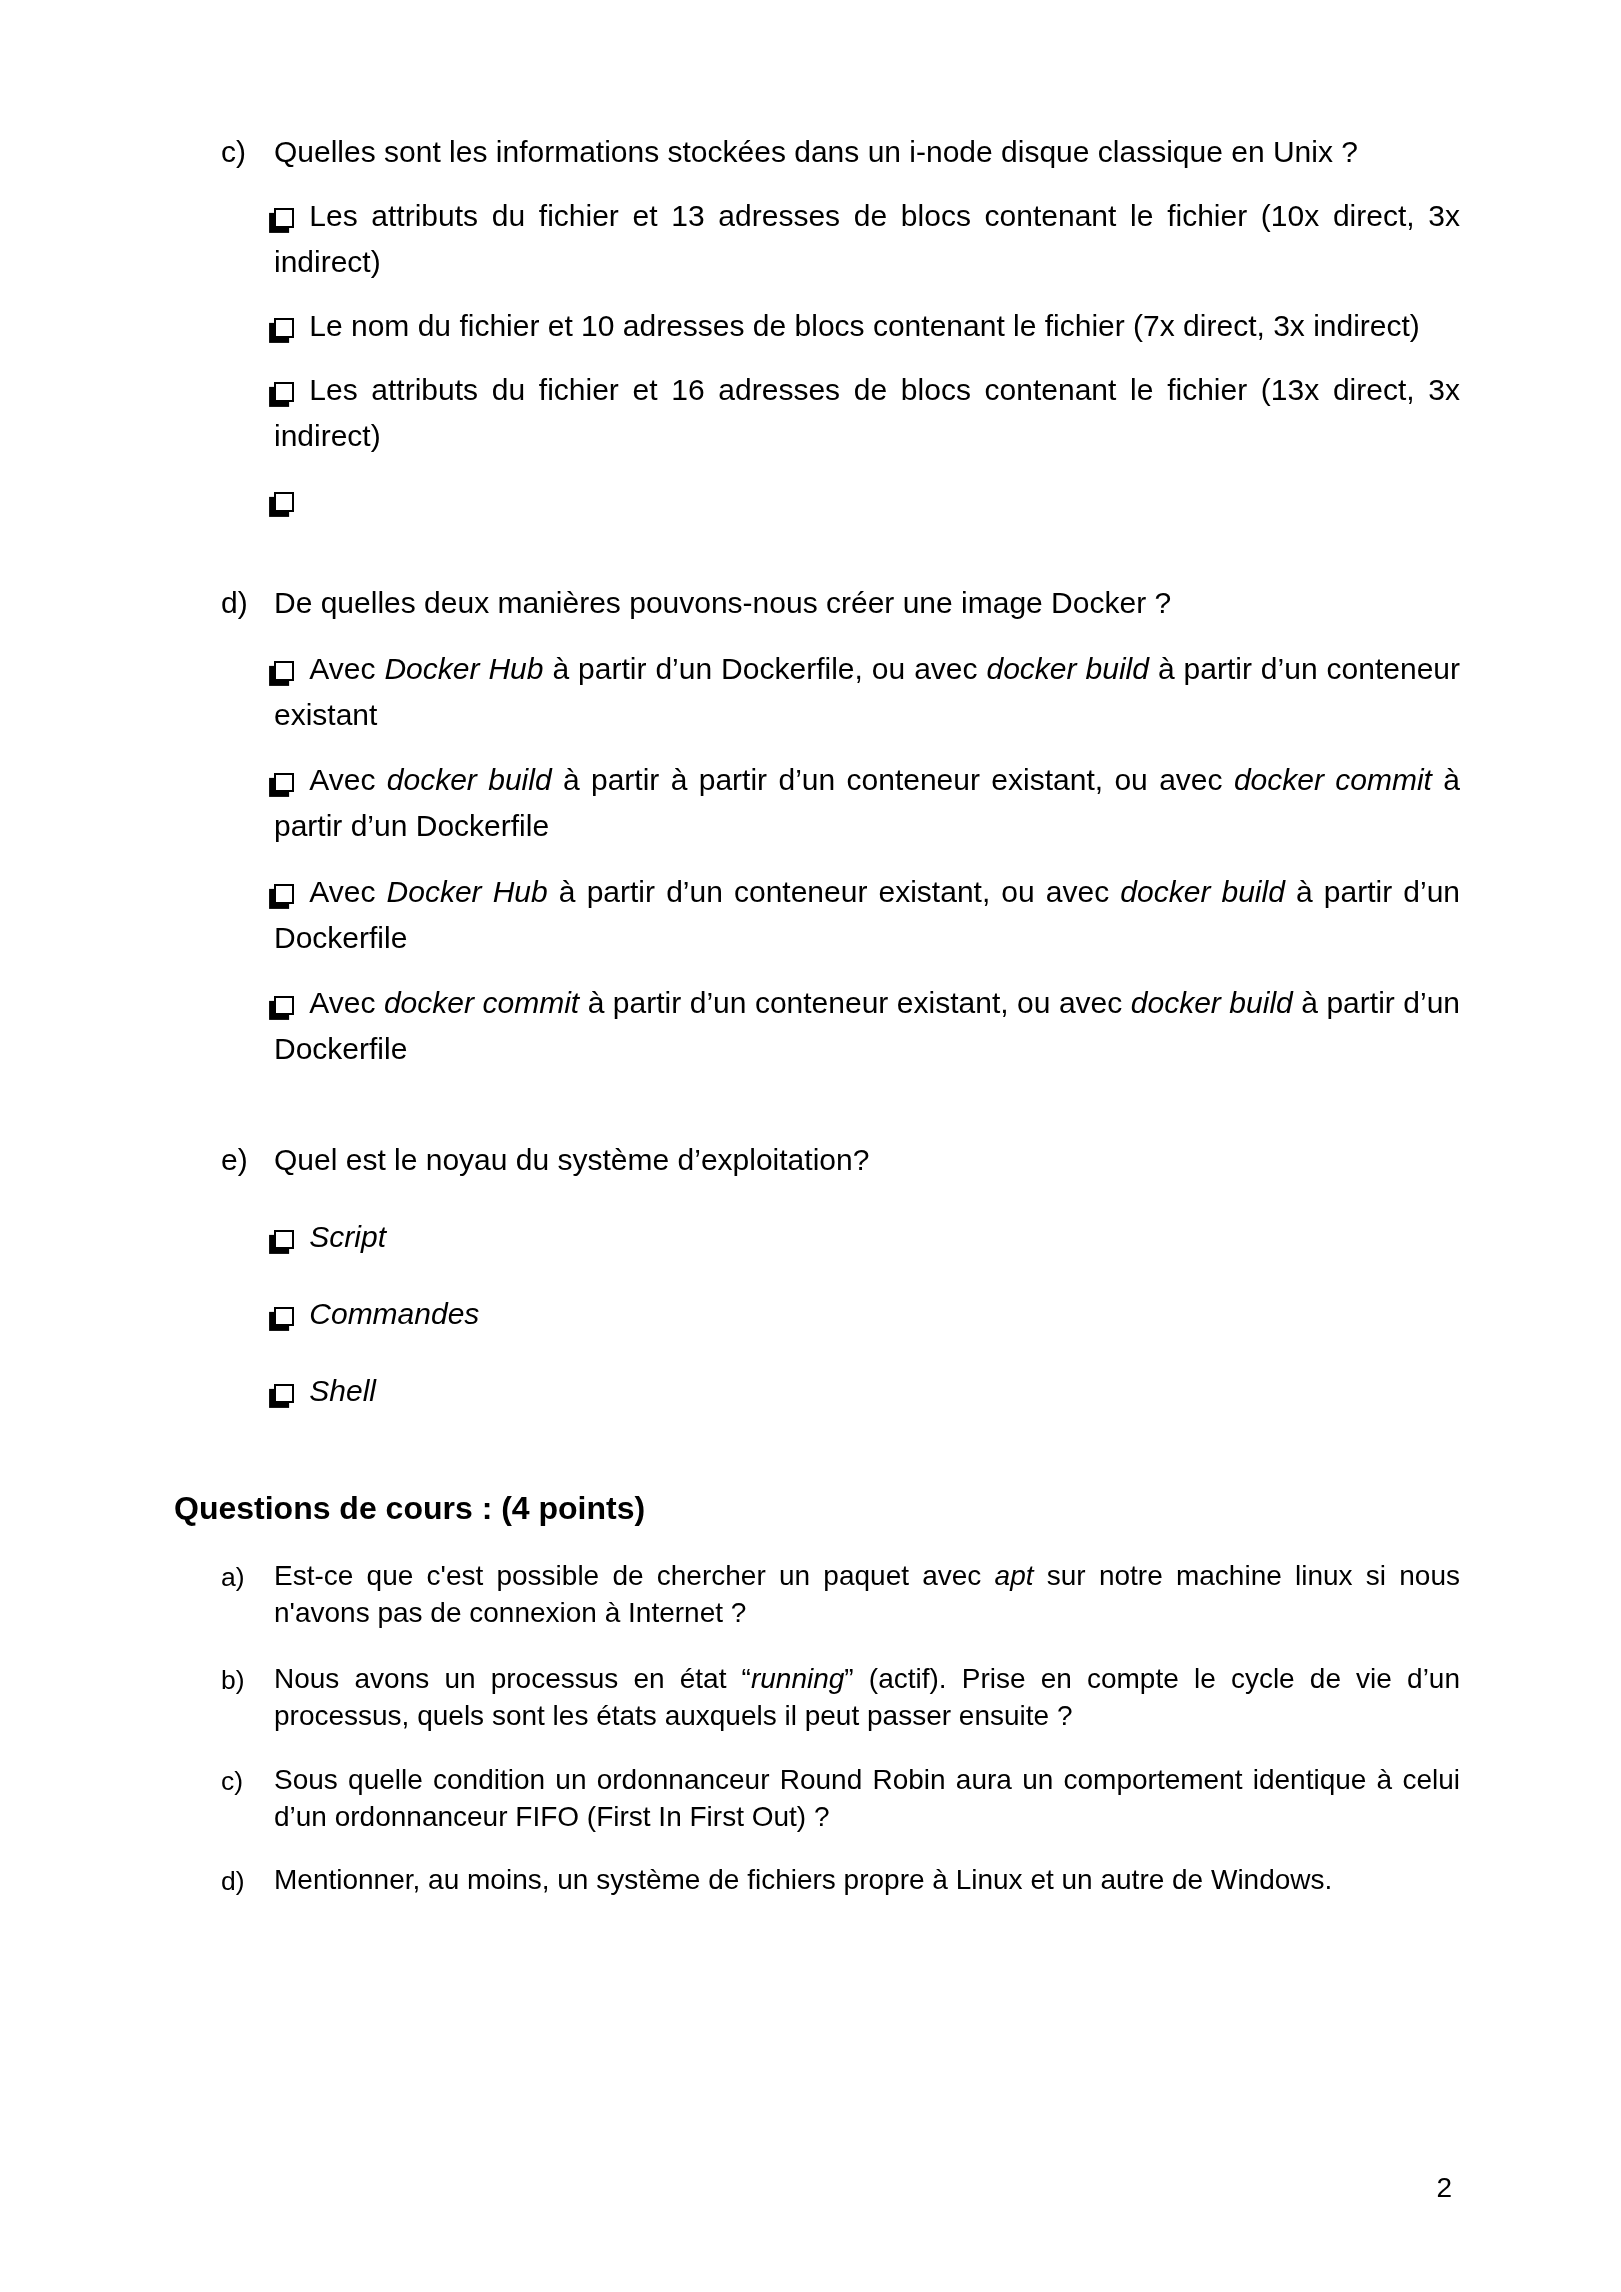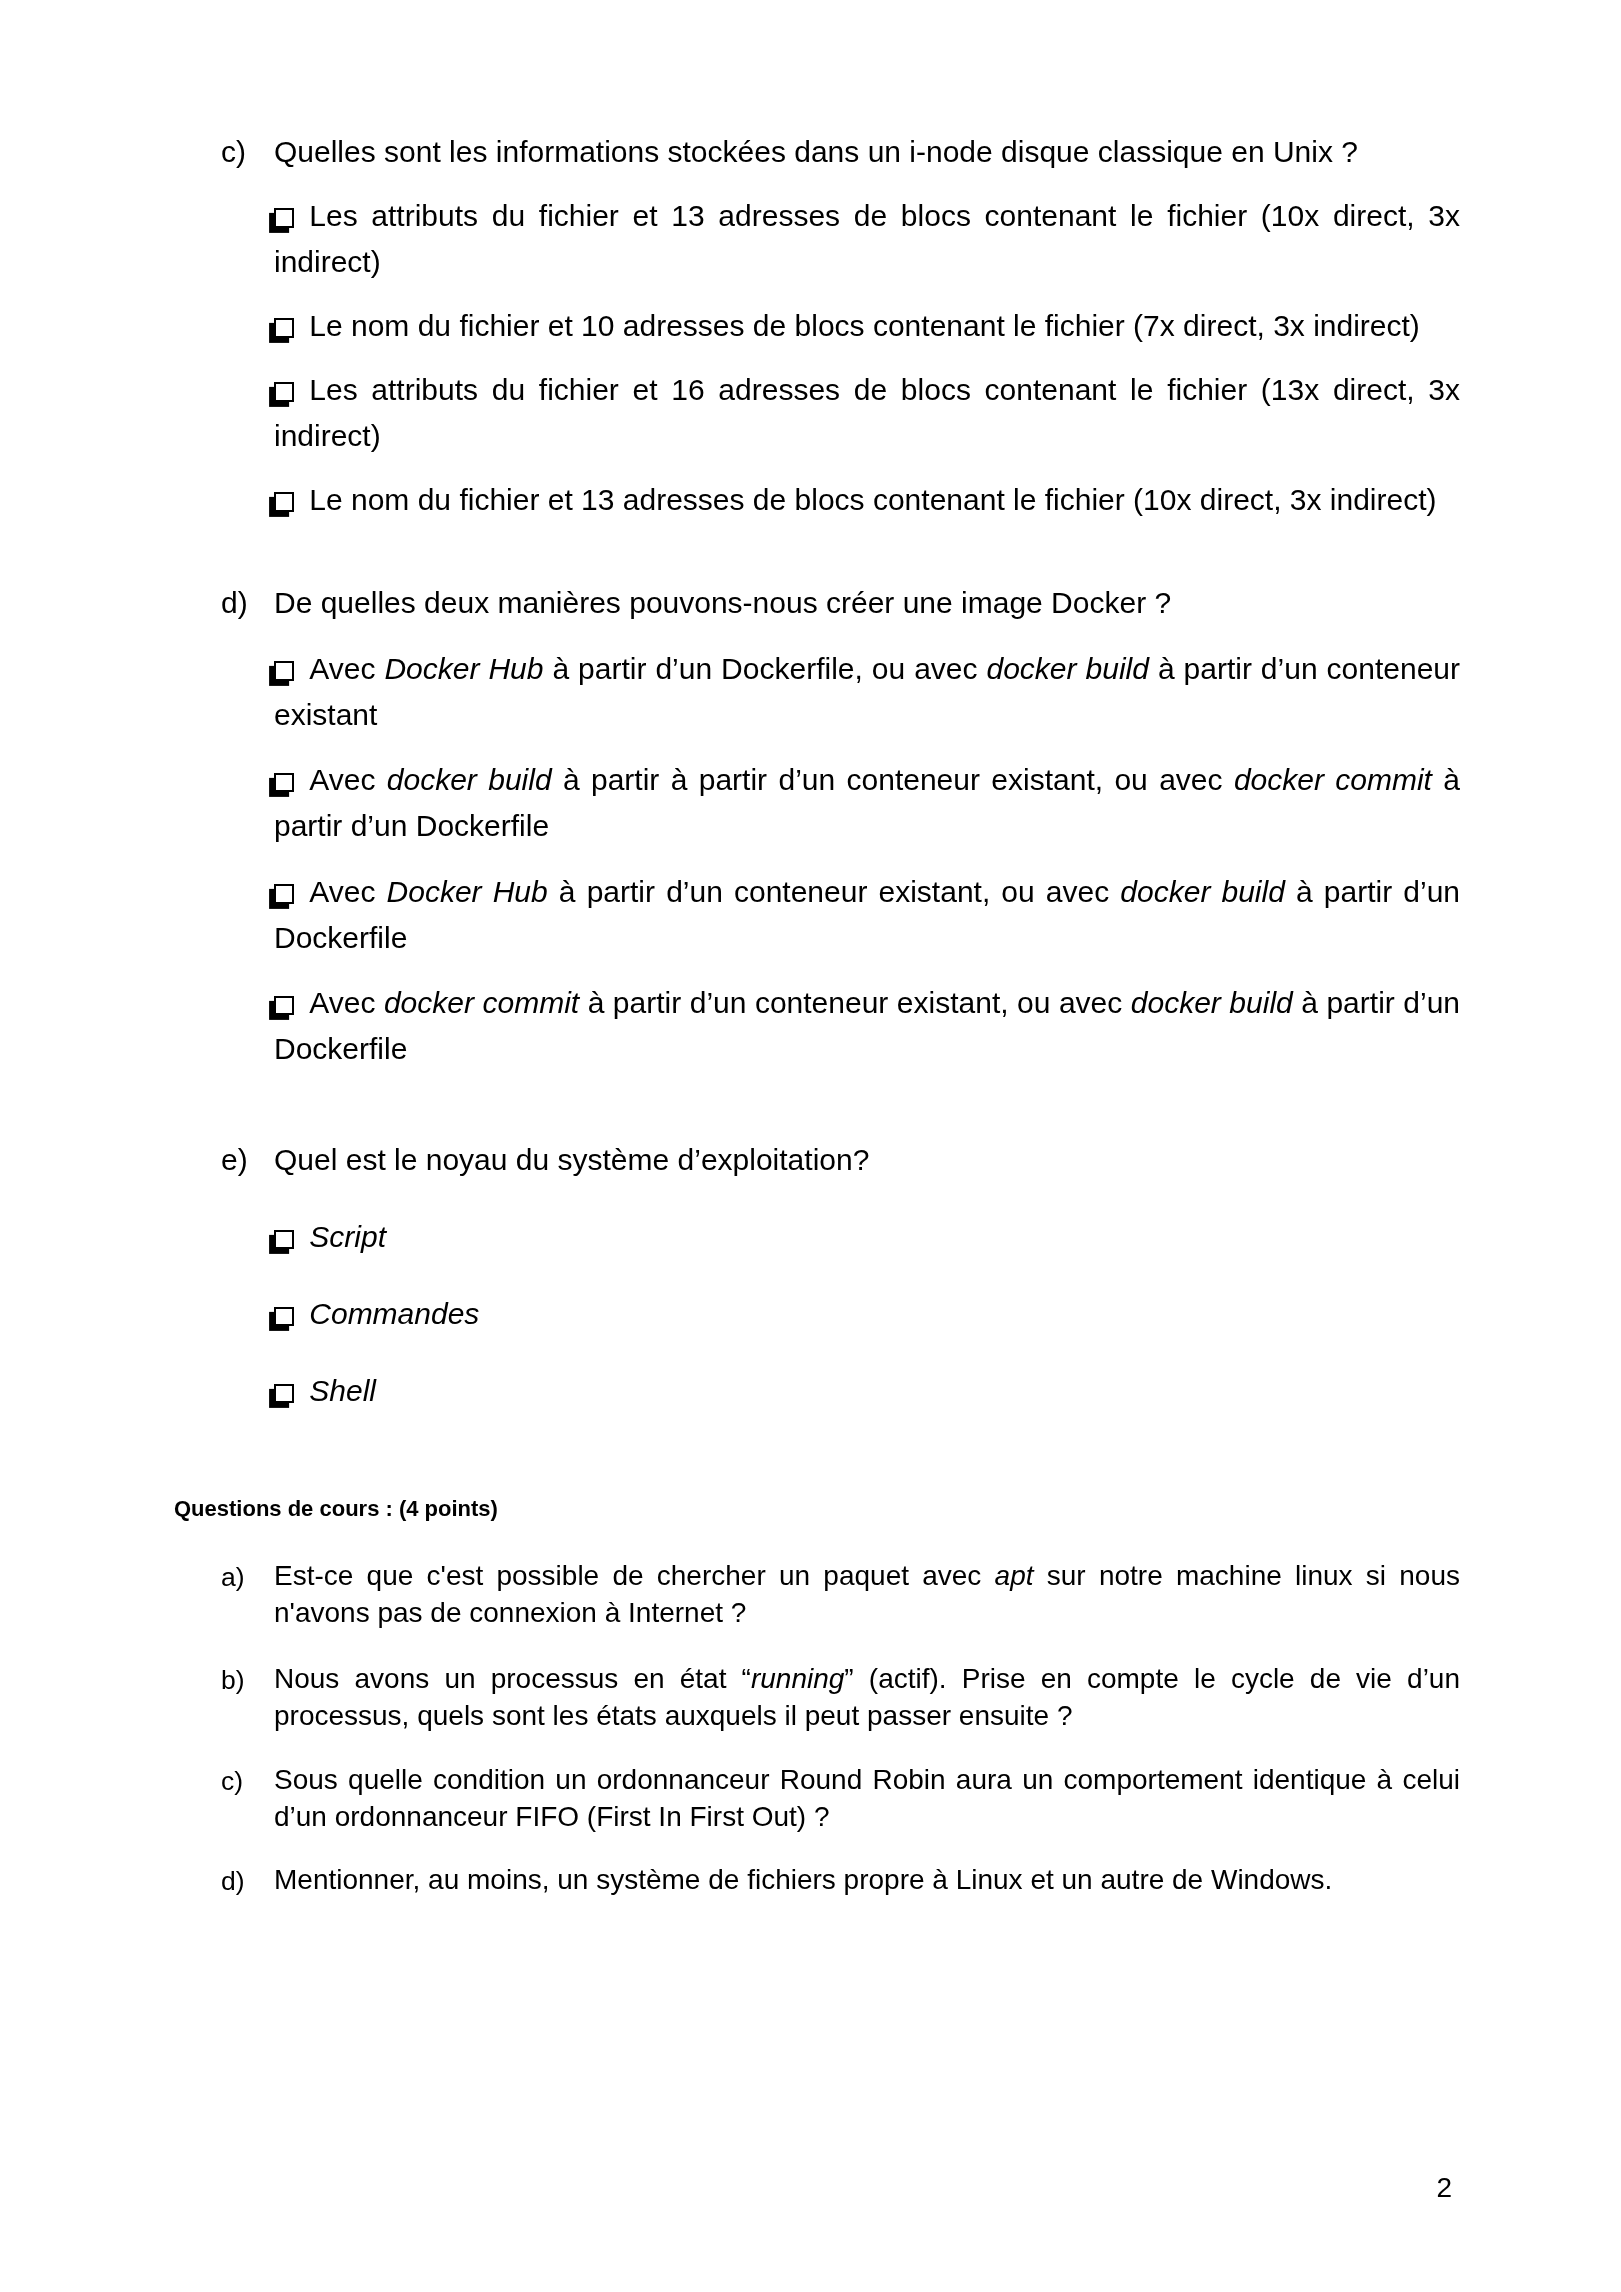--- a/index.html
+++ b/index.html
@@ -36,21 +36,21 @@
     border:2.9px solid #000;
     background:#fff;
     box-shadow:-4.9px 4.9px 0 0 #000;
     margin-right:15.7px;
     vertical-align:-2px;
   }
   i { }
   
   .course-heading {
     margin:74px 0 0 -100px;
-    font-size:22px;
+    font-size:32px;
     font-weight:bold;
     line-height:41px;
   }
   .course { font-size:28px; line-height:37px; }
   .course-item {
     position:relative;
     text-align:justify;
     margin-top:27.4px;
   }
   .course-item .q-letter { font-size:26.5px; top:2px; }
@@ -70,21 +70,21 @@
 <div class="content">
 
   <section class="mcq">
     <div class="q-line">
       <span class="q-letter">c)</span>
       <span class="q-text">Quelles sont les informations stockées dans un i-node disque classique en Unix ?</span>
     </div>
     <p class="opt"><span class="cbx"></span><span>Les attributs du fichier et 13 adresses de blocs contenant le fichier (10x direct, 3x indirect)</span></p>
     <p class="opt"><span class="cbx"></span><span>Le nom du fichier et 10 adresses de blocs contenant le fichier (7x direct, 3x indirect)</span></p>
     <p class="opt"><span class="cbx"></span><span>Les attributs du fichier et 16 adresses de blocs contenant le fichier (13x direct, 3x indirect)</span></p>
-    <p class="opt"><span class="cbx"></span><span>Le nom du fichier et 13 adresses de blocs contenant le fichier (10x direct, 3x indirect)</span></p>
+    <p class="opt"><span class="cbx"></span></p>
   </section>
 
   <section class="mcq q-block-d">
     <div class="q-line">
       <span class="q-letter">d)</span>
       <span class="q-text">De quelles deux manières pouvons-nous créer une image Docker ?</span>
     </div>
     <p class="opt opt-d"><span class="cbx"></span><span>Avec <i>Docker Hub</i> à partir d’un Dockerfile, ou avec <i>docker build</i> à partir d’un conteneur existant</span></p>
     <p class="opt opt-d"><span class="cbx"></span><span>Avec <i>docker build</i> à partir à partir d’un conteneur existant, ou avec <i>docker commit</i> à partir d’un Dockerfile</span></p>
     <p class="opt opt-d"><span class="cbx"></span><span>Avec <i>Docker Hub</i> à partir d’un conteneur existant, ou avec <i>docker build</i> à partir d’un Dockerfile</span></p>

